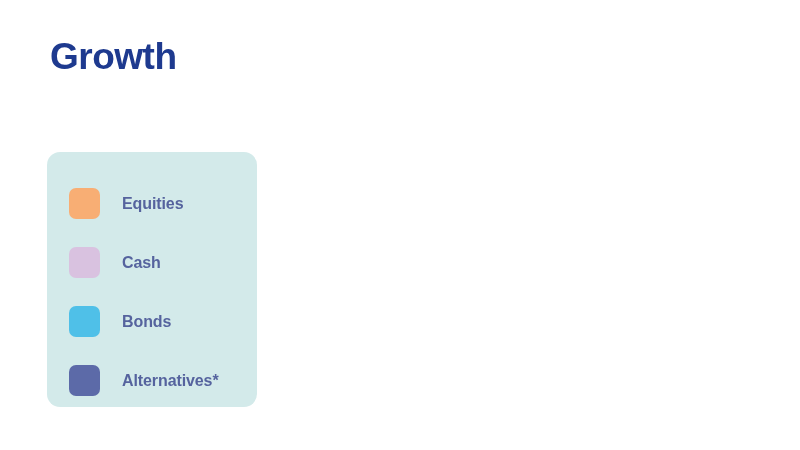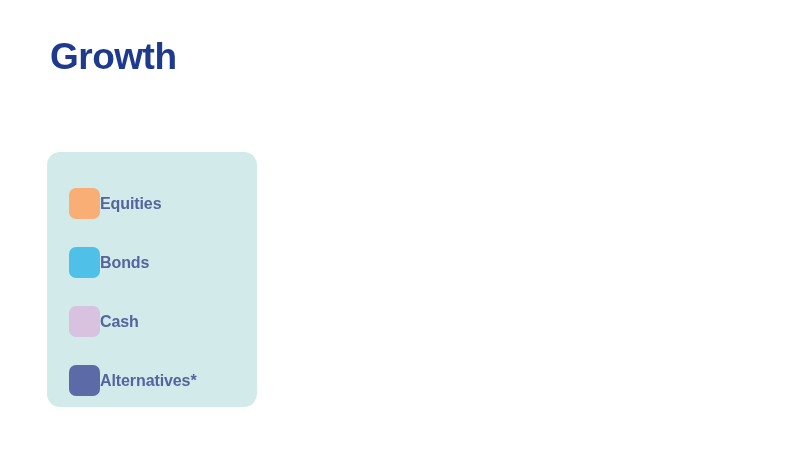--- a/index.html
+++ b/index.html
@@ -60,20 +60,21 @@
   }
 
   .legend-swatch {
     width: 31px;
     height: 31px;
     border-radius: 7px;
     flex: 0 0 auto;
   }
 
   .legend-label {
+    margin-left: 22px;
     font-size: 16px;
     font-weight: bold;
     color: #55639E;
     white-space: nowrap;
     letter-spacing: -0.1px;
   }
 
   
   .chart-wrap {
     position: absolute;
@@ -106,27 +107,27 @@
   <div class="title">Growth</div>
 
   <div class="legend-panel">
 
     <div class="legend-item">
       <span class="legend-swatch" style="background:#F8AE74"></span>
       <span class="legend-label">Equities</span>
     </div>
 
     <div class="legend-item">
-      <span class="legend-swatch" style="background:#4FC0E8"></span>
-      <span class="legend-label">Bonds</span>
+      <span class="legend-swatch" style="background:#D9C2E0"></span>
+      <span class="legend-label">Cash</span>
     </div>
 
     <div class="legend-item">
-      <span class="legend-swatch" style="background:#D9C2E0"></span>
-      <span class="legend-label">Cash</span>
+      <span class="legend-swatch" style="background:#4FC0E8"></span>
+      <span class="legend-label">Bonds</span>
     </div>
 
     <div class="legend-item">
       <span class="legend-swatch" style="background:#5C6AA8"></span>
       <span class="legend-label">Alternatives*</span>
     </div>
 
   </div>
 
 

